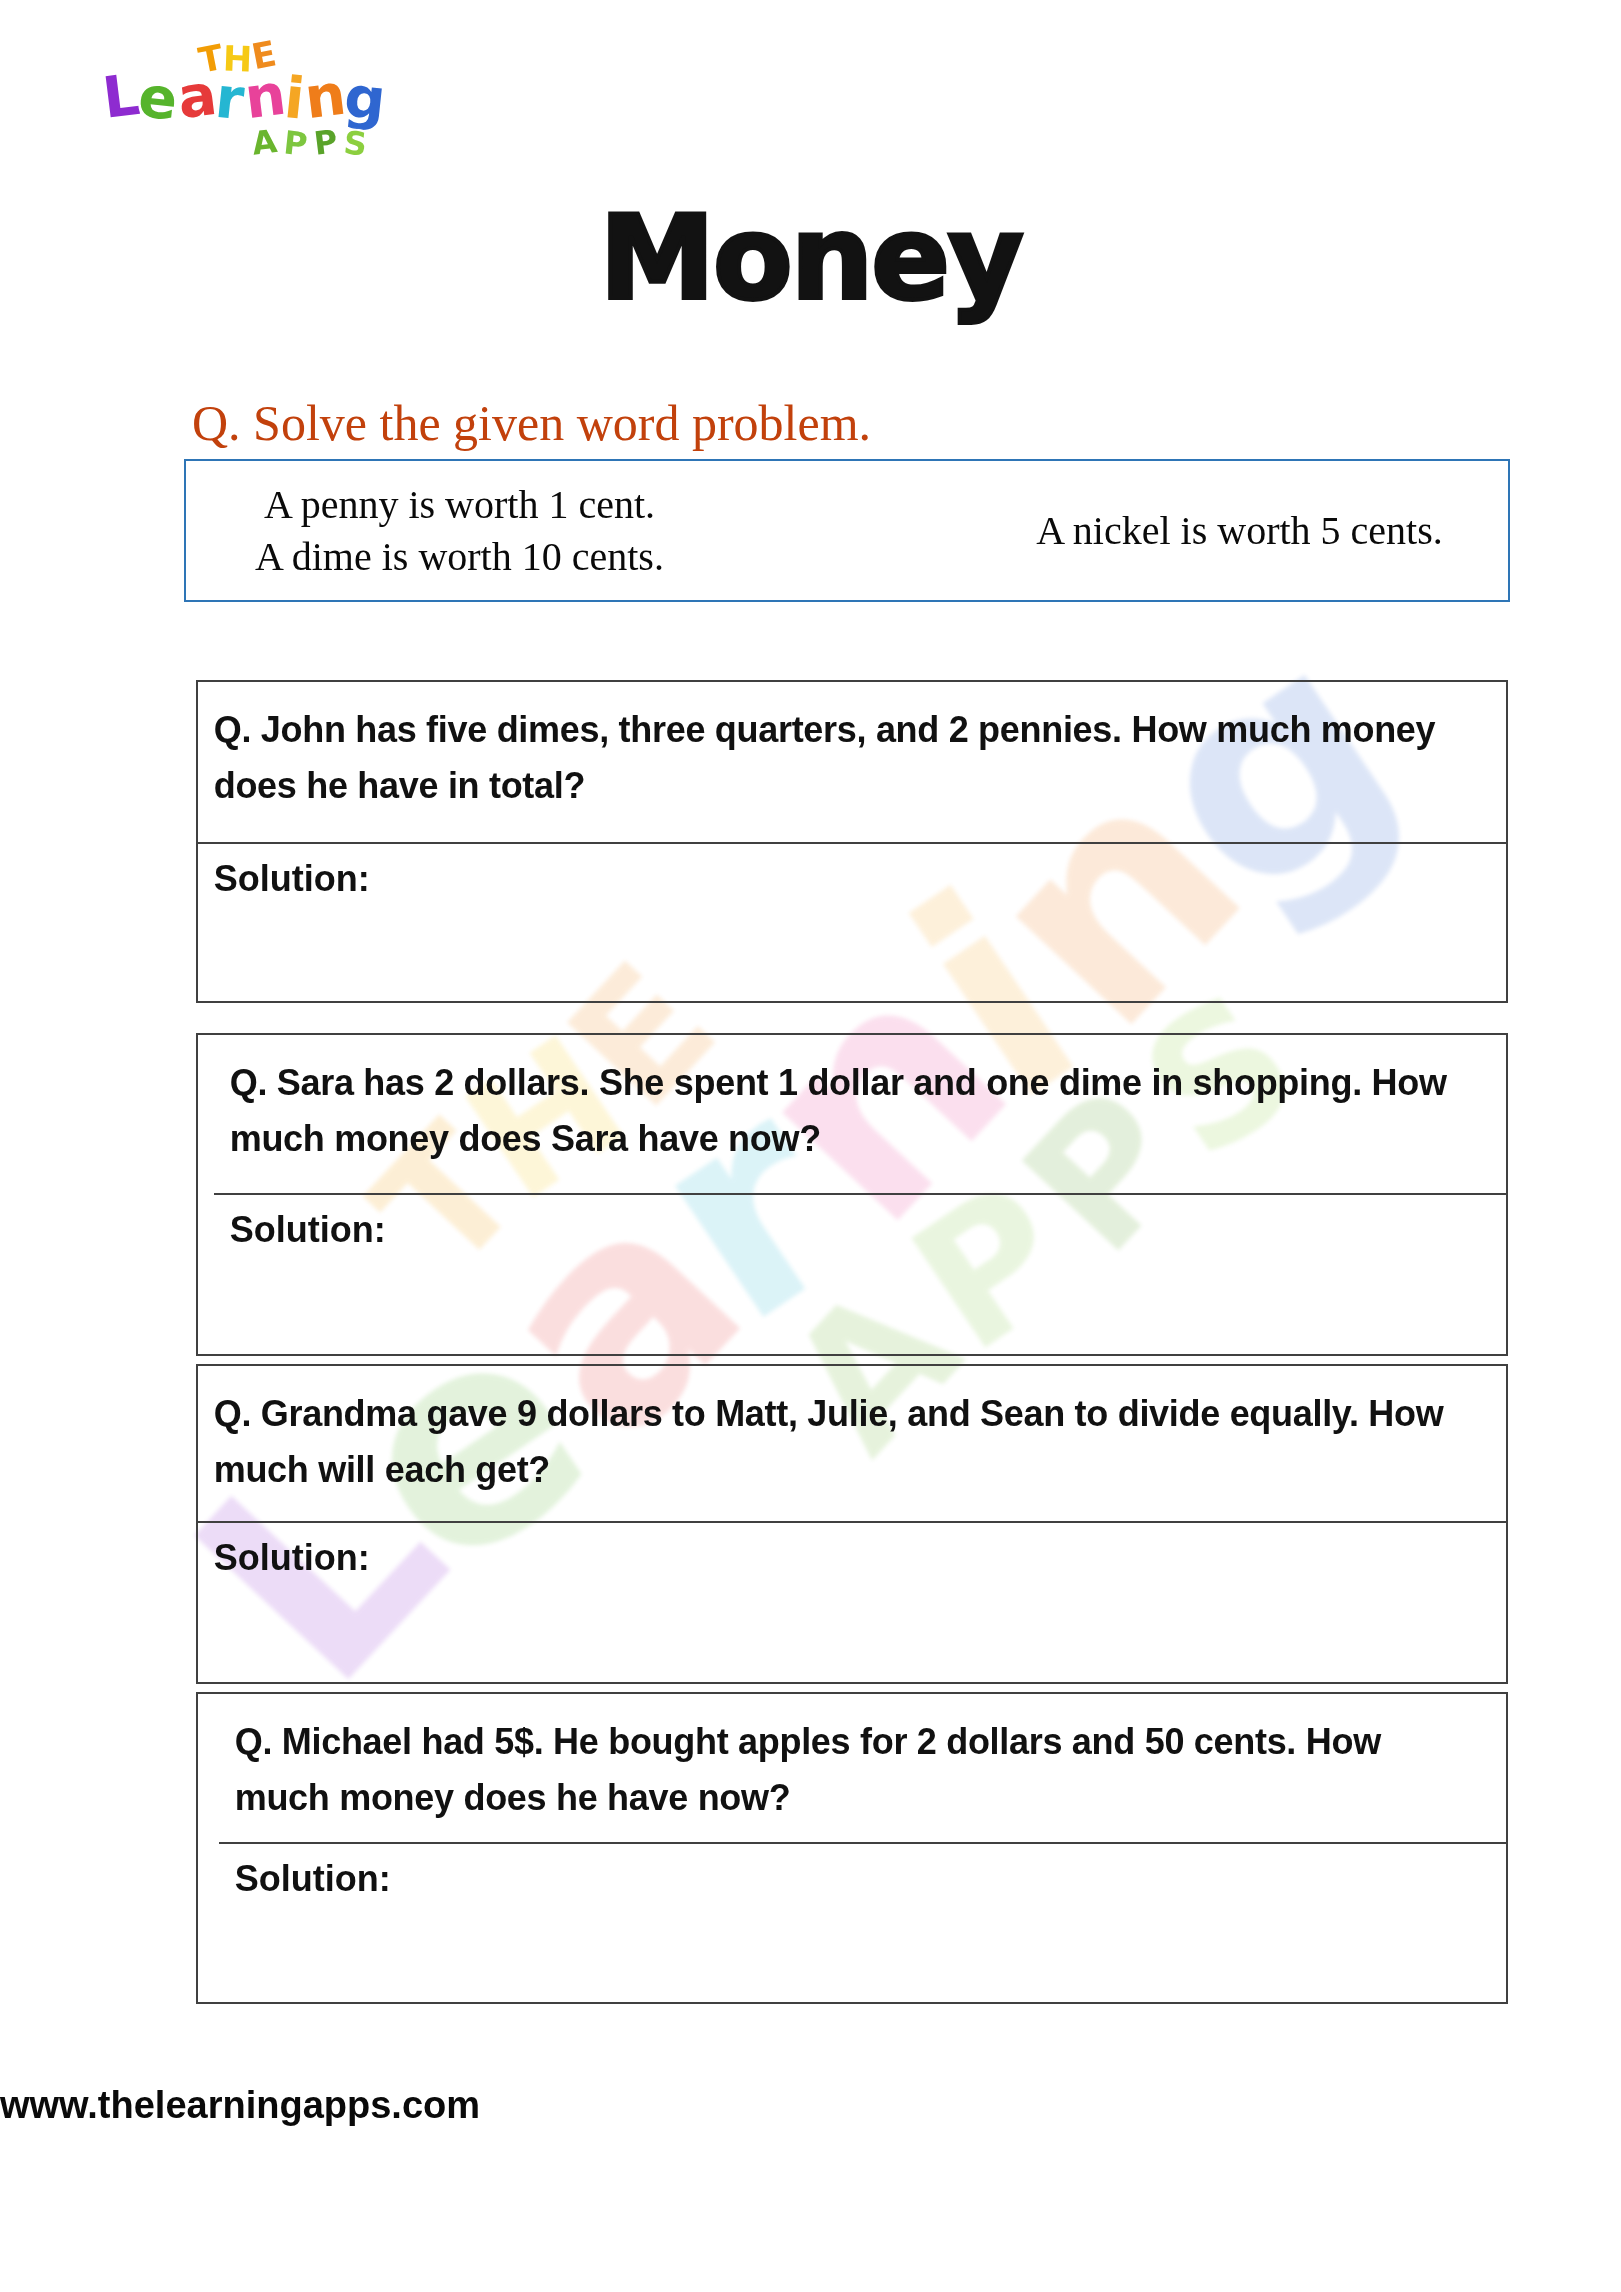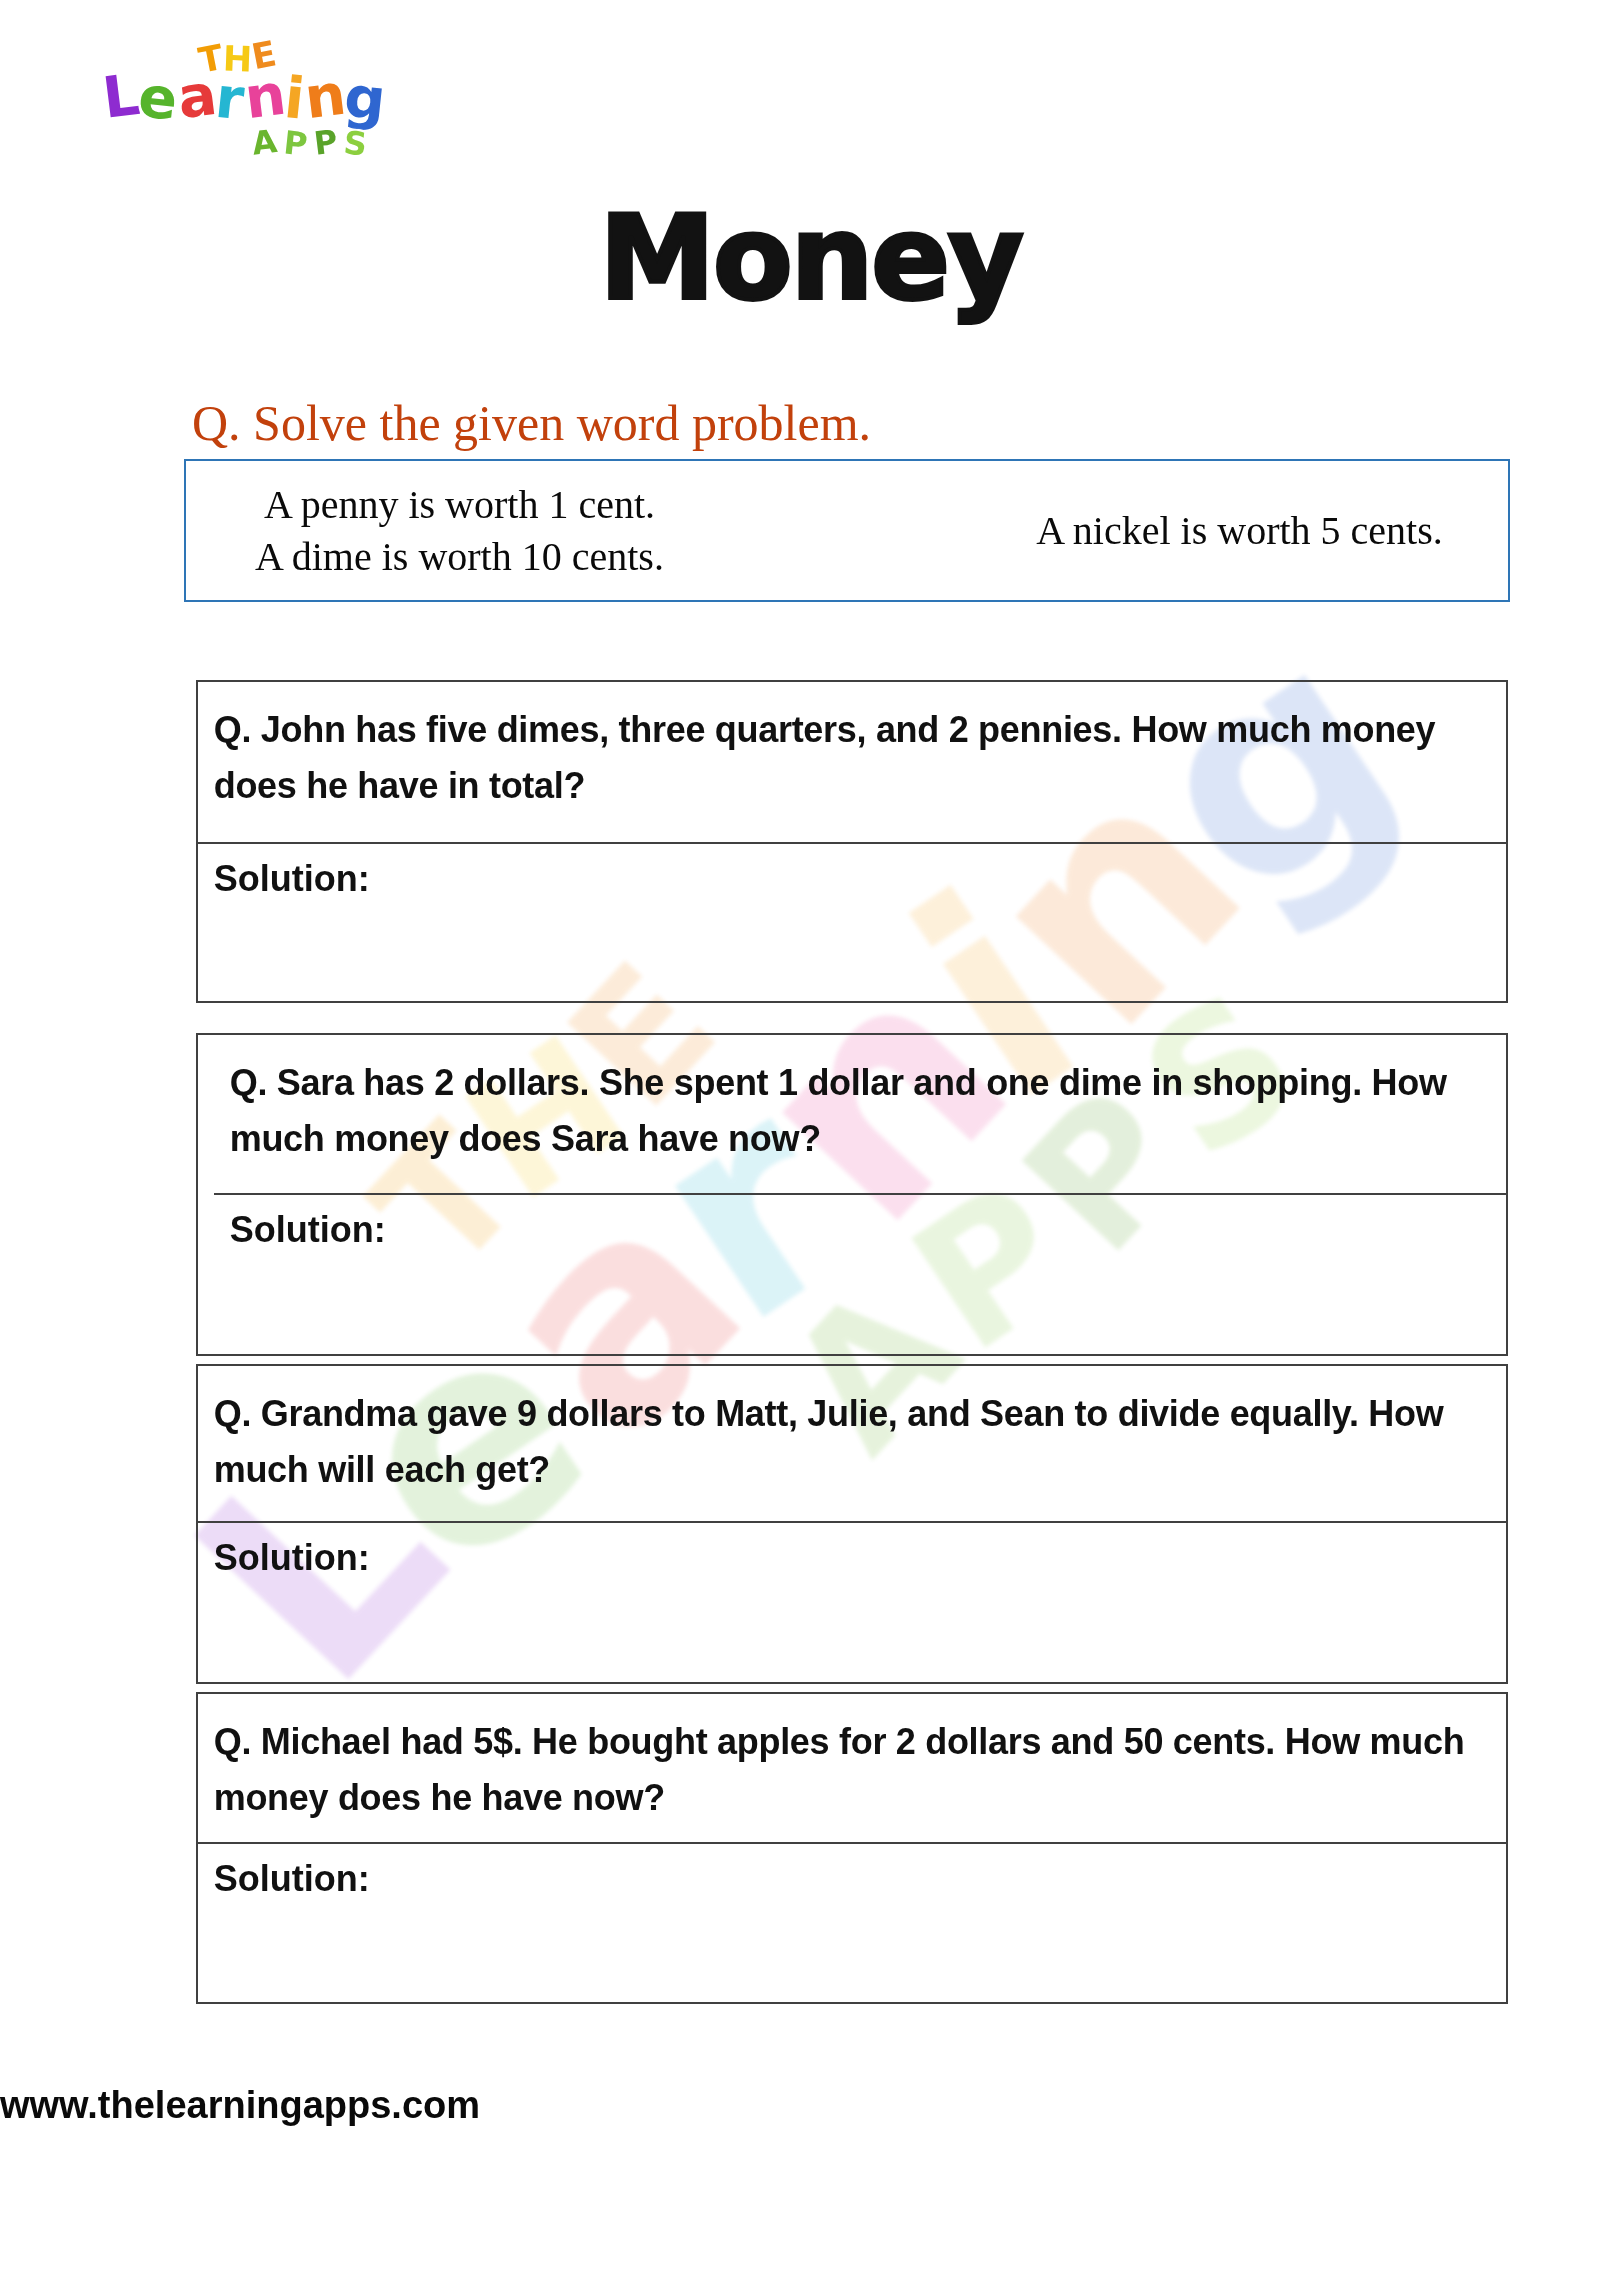--- a/index.html
+++ b/index.html
@@ -83,21 +83,21 @@
   .qblock{
     position:absolute;left:196px;width:1312px;
     border:2px solid #404040;
     box-sizing:border-box;
     background:rgba(255,255,255,0.0);
     z-index:2;
   }
   .q1{top:680px;height:323px;}
   .q2{top:1033px;height:323px;padding-left:16px;}
   .q3{top:1364px;height:320px;}
-  .q4{top:1692px;height:312px;}
+  .q4{top:1692px;height:312px;padding-left:21px;}
   .q-cell{
     box-sizing:border-box;
     padding:19.6px 35px 0 15.7px;
     font-family:"Liberation Sans", sans-serif;
     font-weight:bold;
     font-size:36px;line-height:56px;
     letter-spacing:-0.3px;
     color:#111;
   }
   .q1 .q-cell{height:160px;} .q2 .q-cell{height:158px;}

